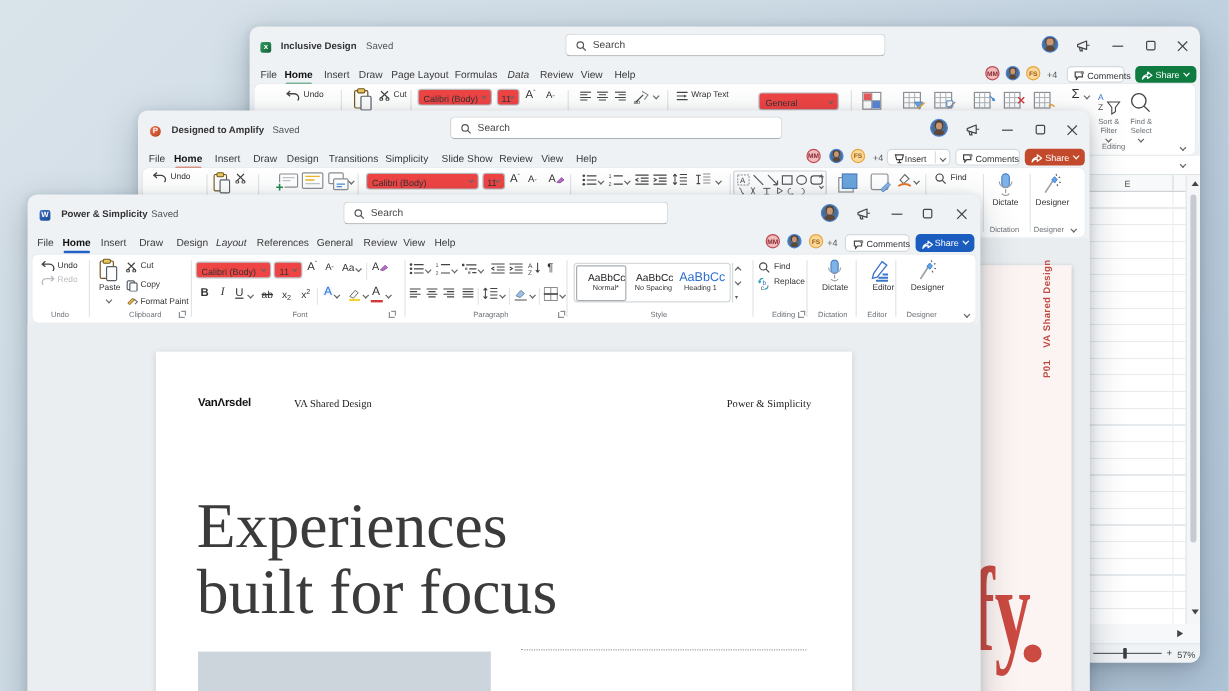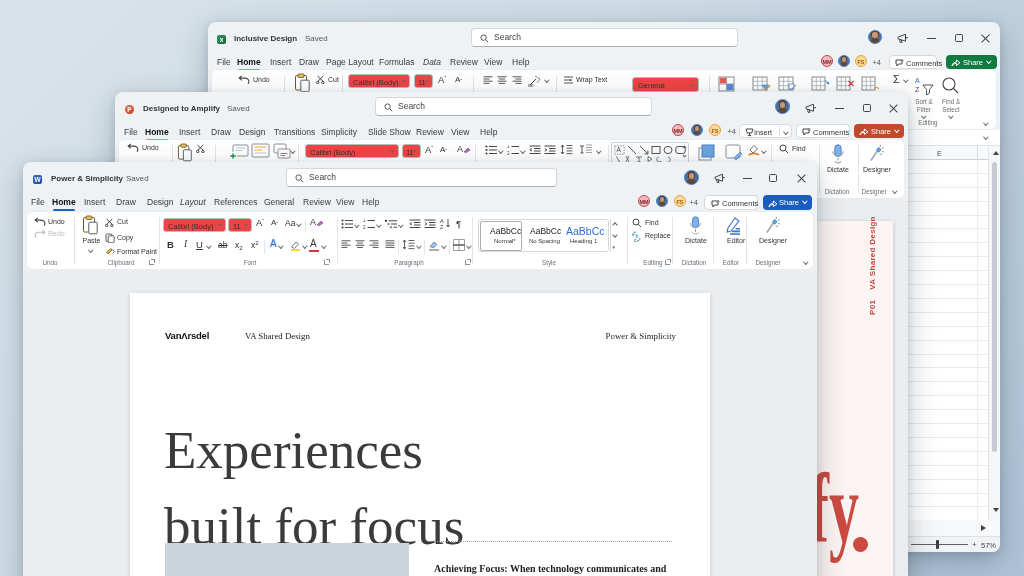--- a/index.html
+++ b/index.html
@@ -731,19 +731,18 @@
       </svg>
     <span class="rtxt" style="left:732px;top:24.5px;">Designer</span>
     <div class="glabel" style="left:719px;width:44px;">Designer</div>
     <span class="chev" style="left:777px;top:48px;"></span>
   </div>
   <div id="wddoc" style="position:absolute; left:0; right:0; top:108px; bottom:0; background:#ebeef1;">
     <div id="wdpage" style="position:absolute; left:107px; top:23px; width:580px; height:480px; background:#fff; box-shadow:0 1px 5px rgba(0,0,0,.14);">
       <div style="position:absolute; left:35px; top:37px; font-size:9.5px; font-weight:bold; color:#111; letter-spacing:-0.2px;">VanΛrsdel</div>
       <div style="position:absolute; left:115px; top:37.5px; font-family:'Liberation Serif',serif; font-size:8.8px; color:#222;">VA Shared Design</div>
       <div style="position:absolute; right:34px; top:37.5px; font-family:'Liberation Serif',serif; font-size:8.8px; color:#222;">Power &amp; Simplicity</div>
-      <div id="bigtitle" style="position:absolute; left:34px; top:119px; font-family:'Liberation Serif',serif; font-size:53px; line-height:76px; color:#3b3b3b;">Experiences<br>built for focus</div>
+      <div id="bigtitle" style="position:absolute; left:34px; top:119px; font-family:'Liberation Serif',serif; font-size:53px; line-height:55px; color:#3b3b3b;">Experiences<br>built for focus</div>
       <div style="position:absolute; left:35px; top:250px; width:244px; height:80px; background:#ccd4dc;"></div>
       <div style="position:absolute; left:304px; top:248px; width:238px; border-top:1.5px dotted #9aa0a6;"></div>
-      <div style="position:absolute; left:304px; top:270px; font-family:'Liberation Serif',serif; font-size:10px; font-weight:bold; color:#222;">Achieving Focus: When technology communicates and</div>
     </div>
   </div>
 </div>
 
 </body></html>

